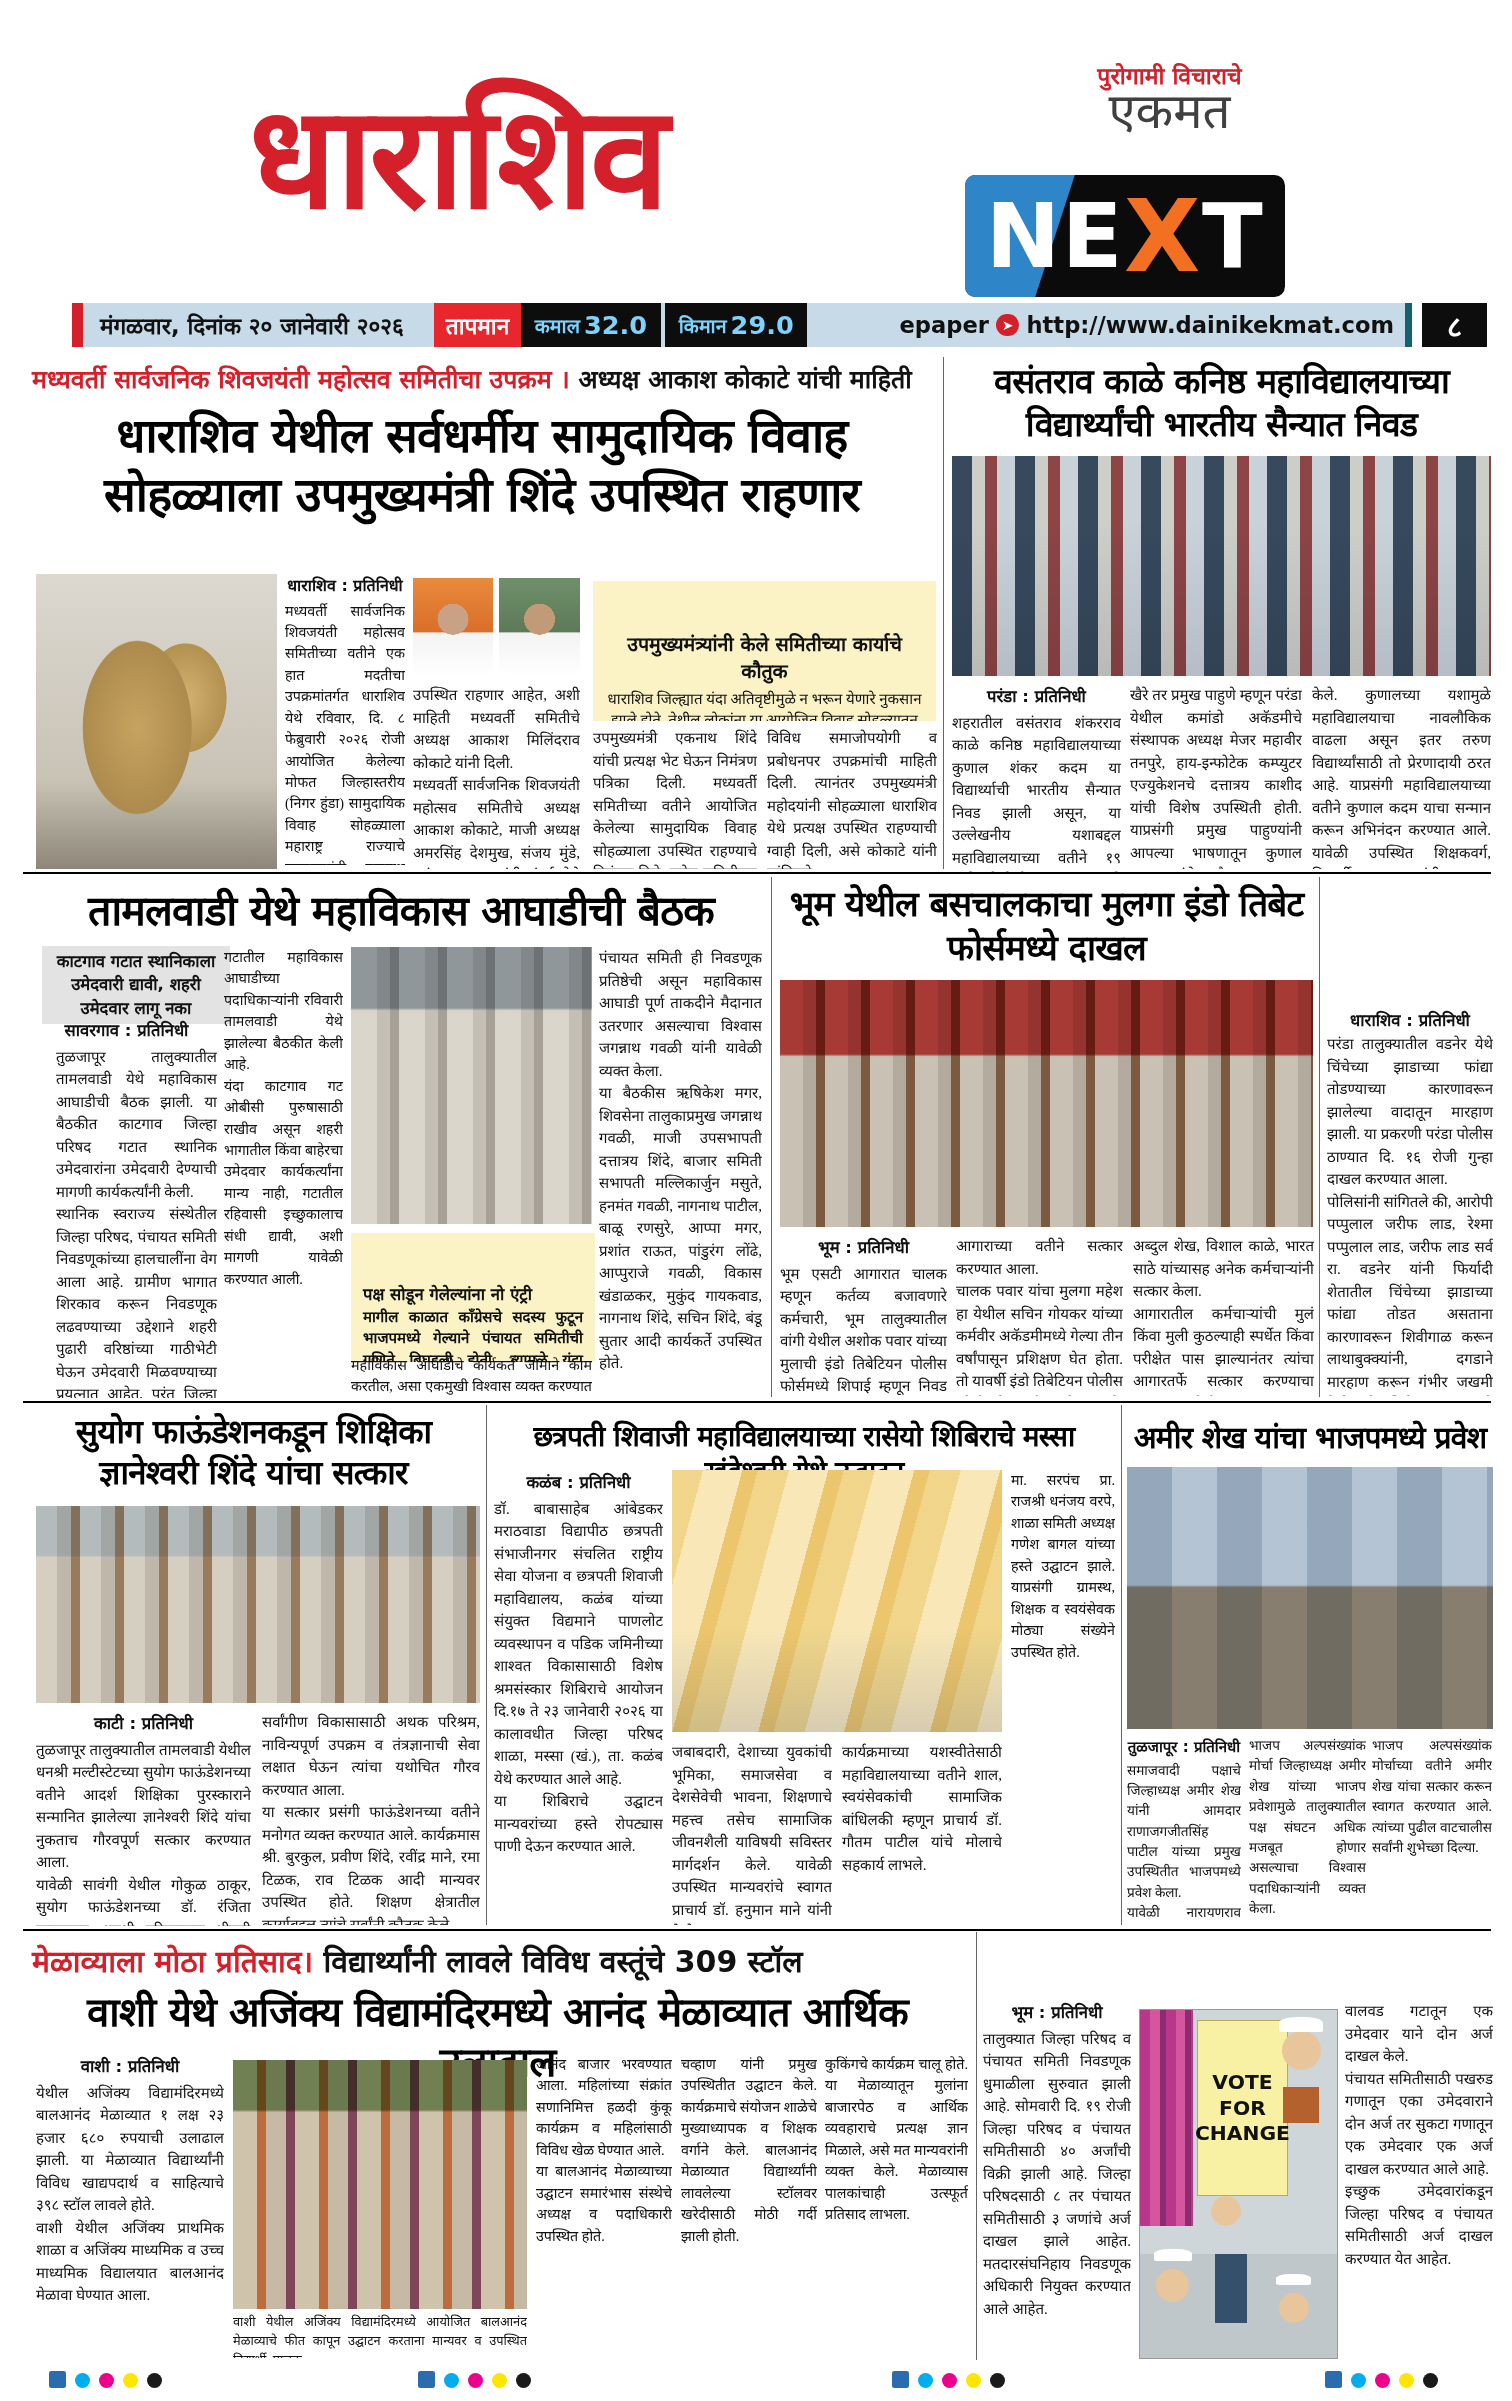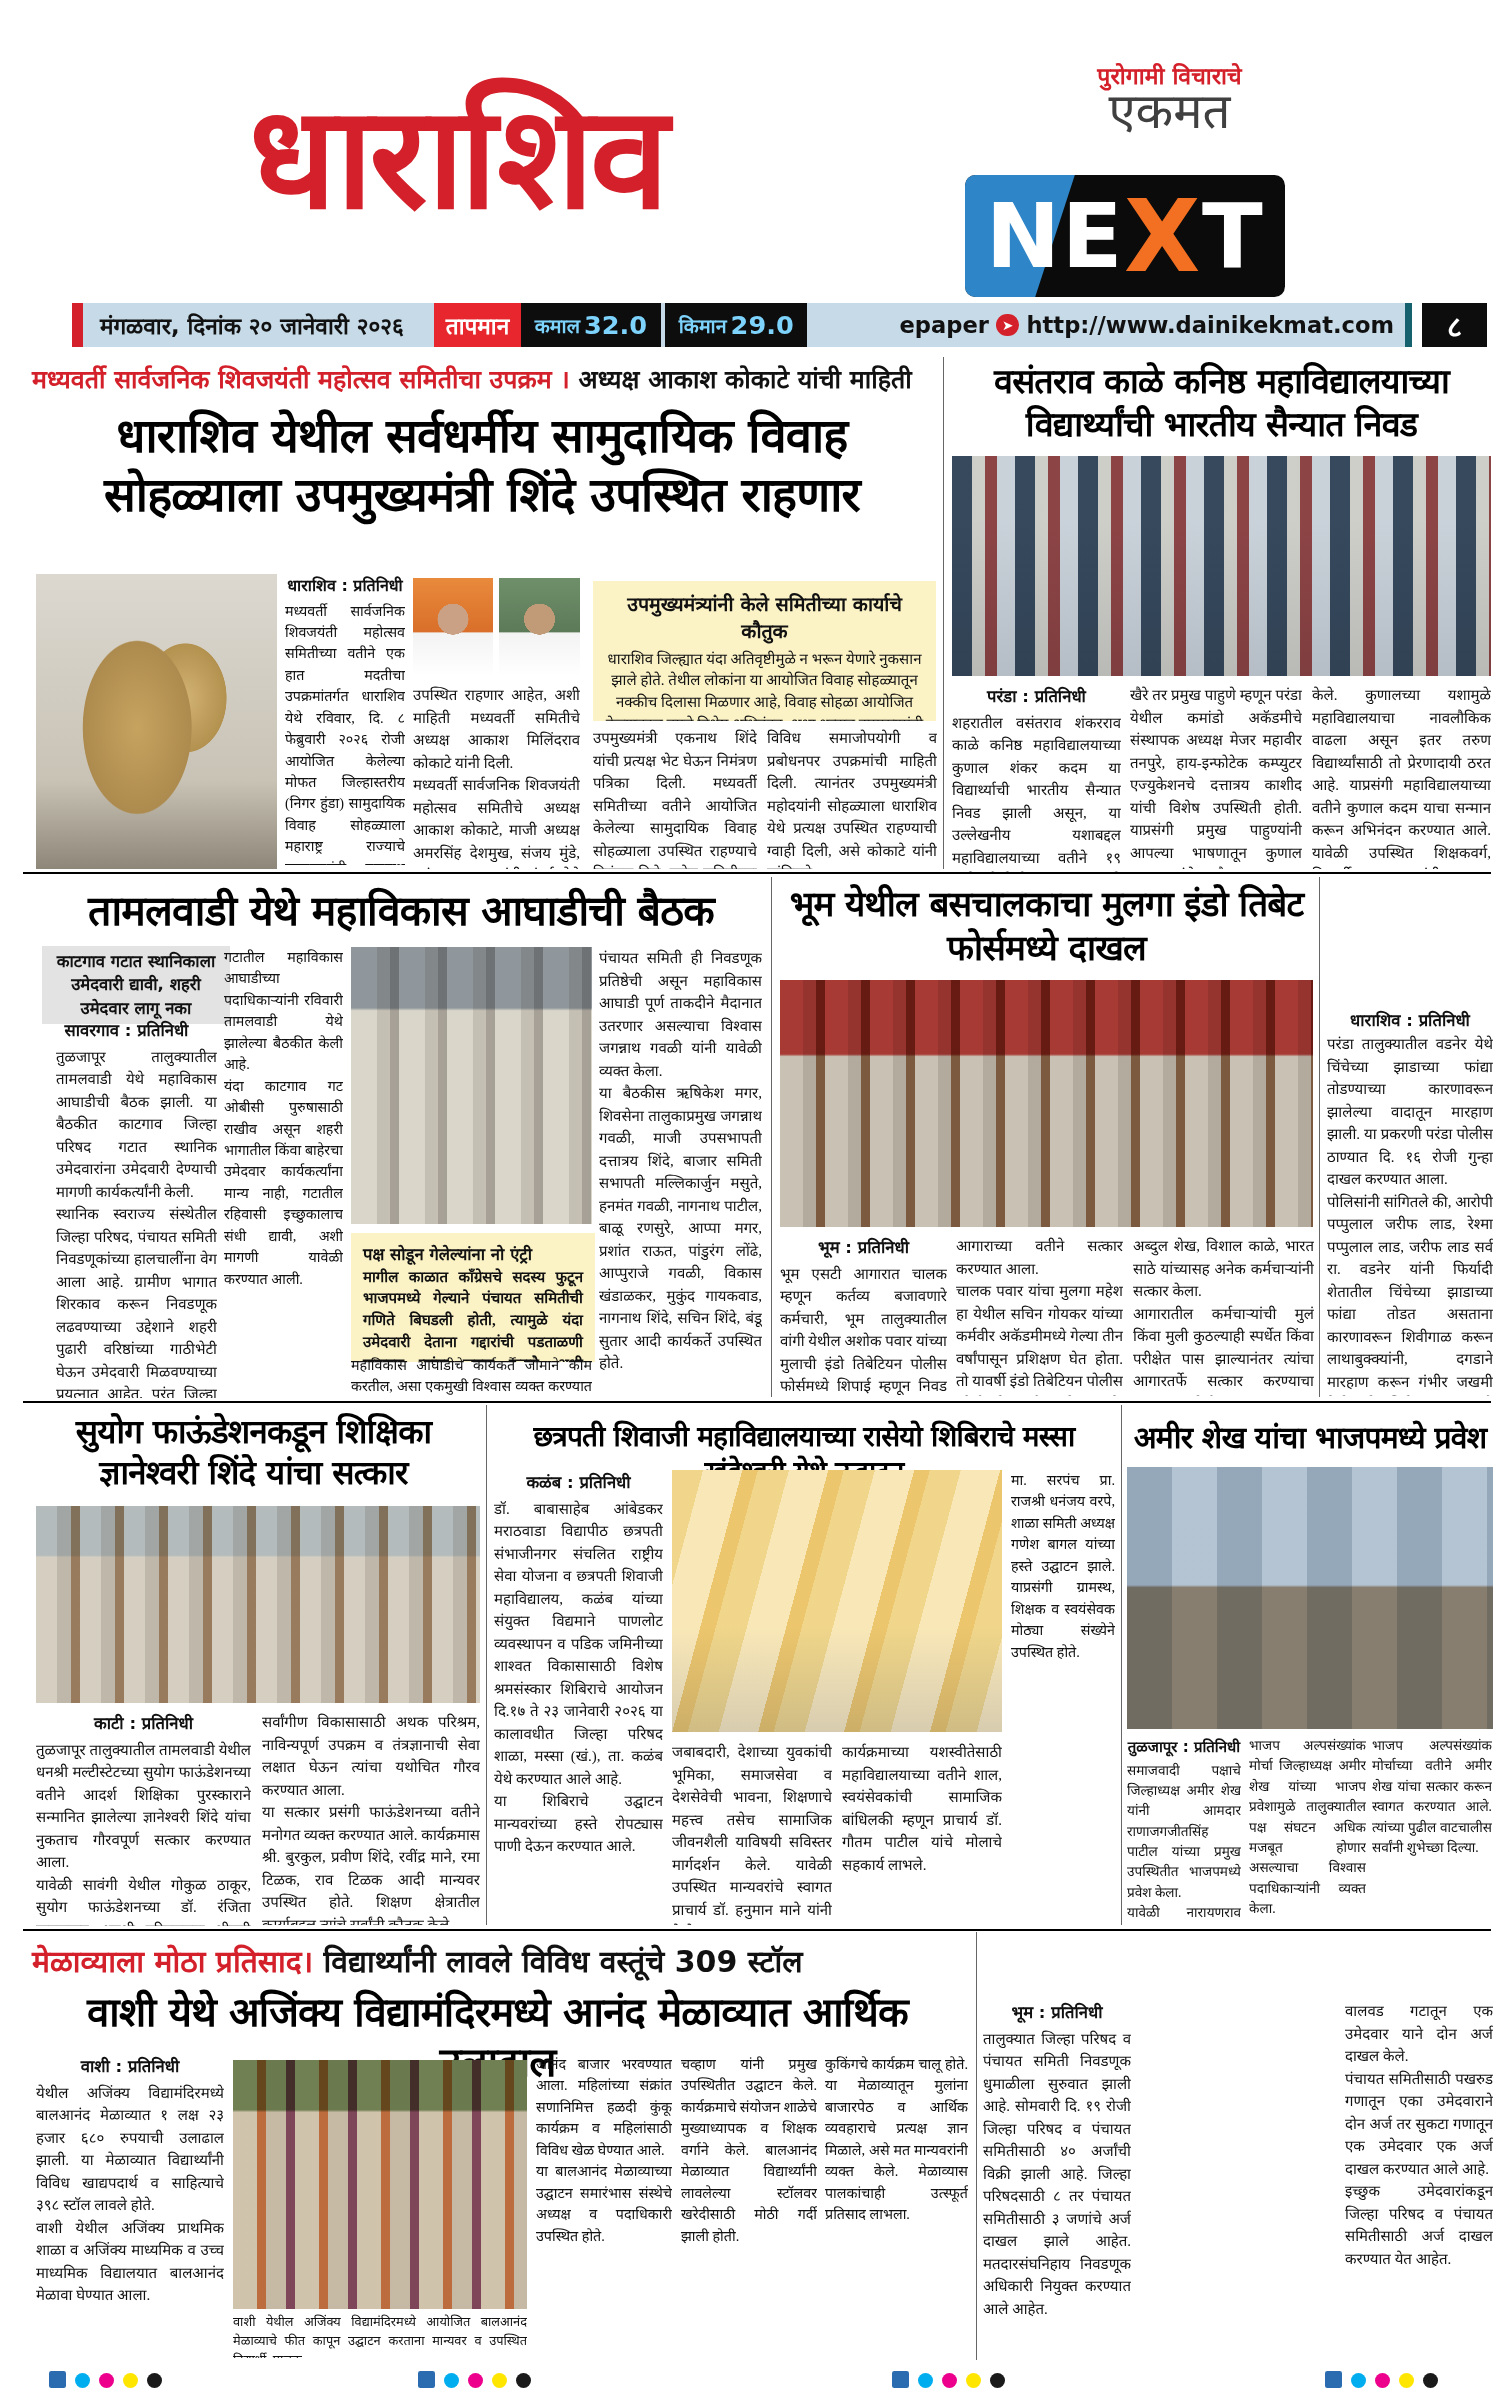--- a/index.html
+++ b/index.html
@@ -34,21 +34,21 @@
   .tempblk b{font-size:25.6px;font-family:"DejaVu Sans",sans-serif;}
   .epaper{flex:1;display:flex;align-items:center;justify-content:flex-end;gap:7.5px;font-size:22.6px;
           font-weight:bold;padding-right:10.5px;height:100%;}
   .epicon{width:22.6px;height:22.6px;border-radius:50%;background:#d4202a;color:#fff;display:flex;
           align-items:center;justify-content:center;font-size:13.6px;}
   .tealbar{width:7.5px;height:100%;background:#15616d;}
   .pagenum{background:#0d0d0d;color:#fff;font-weight:bold;font-size:29px;display:flex;
            align-items:center;justify-content:center;}
   
   .ybox{background:#fbf3c6;padding:9px 12px;overflow:hidden;}
-  .ybox .ytitle{font-weight:bold;text-align:center;font-size:19.6px;margin-bottom:4.5px;}
+  .ybox .ytitle{font-weight:bold;text-align:center;font-size:19.6px;margin-bottom:4.5px;margin-top:40px;}
   .ybox .ybody{font-size:16px;line-height:1.45;text-align:center;white-space:pre-line;
                font-family:"Liberation Serif","DejaVu Serif",serif;}
   .ybox2 .ytitle{text-align:left;font-size:16.6px;margin-bottom:1.5px;}
   .ybox2 .ybody{text-align:justify;font-weight:bold;font-size:15px;}
   .graybox{background:#e3e3e3;font-weight:bold;font-size:16.6px;text-align:center;
            display:flex;align-items:center;justify-content:center;padding:6px 7.5px;line-height:1.4;}
   
   .ph-statue{background:
      radial-gradient(ellipse 90px 143px at 42% 52%, #c6a35f 0%, #ad8b4e 60%, rgba(0,0,0,0) 61%),
      radial-gradient(ellipse 68px 90px at 62% 42%, #d2b273 0%, #b3914f 60%, rgba(0,0,0,0) 61%),
@@ -264,20 +264,36 @@
 या बालआनंद मेळाव्याच्या उद्घाटन समारंभास संस्थेचे अध्यक्ष व पदाधिकारी उपस्थित होते.</div>
   <div class="abs bodytext" style="left:825px;top:2054px;width:143px;height:304px;font-size:14.3px;">कुकिंगचे कार्यक्रम चालू होते. या मेळाव्यातून मुलांना बाजारपेठ व आर्थिक व्यवहाराचे प्रत्यक्ष ज्ञान मिळाले, असे मत मान्यवरांनी व्यक्त केले. मेळाव्यास पालकांचाही उत्स्फूर्त प्रतिसाद लाभला.</div>
   <div class="abs bodytext" style="left:681px;top:2054px;width:136px;height:304px;font-size:14.3px;">चव्हाण यांनी प्रमुख उपस्थितीत उद्घाटन केले. कार्यक्रमाचे संयोजन शाळेचे मुख्याध्यापक व शिक्षक वर्गाने केले. बालआनंद मेळाव्यात विद्यार्थ्यांनी लावलेल्या स्टॉलवर खरेदीसाठी मोठी गर्दी झाली होती.</div>
 
   <div class="abs vrule" style="left:976px;top:1932px;height:428px;"></div>
 
   <div class="abs" style="left:983px;top:2000px;width:148px;height:360px;">
     <div class="byline">भूम : प्रतिनिधी</div>
     <div class="bodytext" style="height:331px;">तालुक्यात जिल्हा परिषद व पंचायत समिती निवडणूक धुमाळीला सुरुवात झाली आहे. सोमवारी दि. १९ रोजी जिल्हा परिषद व पंचायत समितीसाठी ४० अर्जांची विक्री झाली आहे. जिल्हा परिषदसाठी ८ तर पंचायत समितीसाठी ३ जणांचे अर्ज दाखल झाले आहेत. मतदारसंघनिहाय निवडणूक अधिकारी नियुक्त करण्यात आले आहेत.</div>
   </div>
+  <div class="abs cartoon" style="left:1139px;top:2009px;width:197px;height:348px;">
+    <div class="curtain"></div>
+    <div class="csign">VOTE
+FOR
+CHANGE</div>
+    <div class="cfig-head" style="right:8%;top:6%;width:39px;height:39px;"></div>
+    <div class="ccap" style="right:7%;top:2%;width:44px;height:15px;"></div>
+    <div class="cvest" style="right:9%;top:22%;width:36px;height:36px;"></div>
+    <div class="cfloor"></div>
+    <div class="ccop" style="left:38%;bottom:10%;width:32px;height:69px;"></div>
+    <div class="cfig-head" style="left:36%;bottom:38%;width:30px;height:30px;"></div>
+    <div class="cfig-head" style="left:8%;bottom:16%;width:33px;height:33px;"></div>
+    <div class="ccap" style="left:7%;bottom:28%;width:38px;height:12px;"></div>
+    <div class="cfig-head" style="right:14%;bottom:10%;width:30px;height:30px;"></div>
+    <div class="ccap" style="right:13%;bottom:21%;width:35px;height:11.3px;"></div>
+  </div>
   <div class="abs bodytext" style="left:1345px;top:2000px;width:148px;height:360px;">वालवड गटातून एक उमेदवार याने दोन अर्ज दाखल केले.
 पंचायत समितीसाठी पखरुड गणातून एका उमेदवाराने दोन अर्ज तर सुकटा गणातून एक उमेदवार एक अर्ज दाखल करण्यात आले आहे.
 इच्छुक उमेदवारांकडून जिल्हा परिषद व पंचायत समितीसाठी अर्ज दाखल करण्यात येत आहेत.</div>
 
   <div class="abs" style="left:49px;top:2371px;"><span class="regdot regsq" style="background: rgb(43, 108, 176);"></span><span class="regdot" style="background: rgb(0, 174, 239);"></span><span class="regdot" style="background: rgb(236, 0, 140);"></span><span class="regdot" style="background: rgb(255, 230, 0);"></span><span class="regdot" style="background: rgb(26, 26, 26);"></span></div>
   <div class="abs" style="left:418px;top:2371px;"><span class="regdot regsq" style="background: rgb(43, 108, 176);"></span><span class="regdot" style="background: rgb(0, 174, 239);"></span><span class="regdot" style="background: rgb(236, 0, 140);"></span><span class="regdot" style="background: rgb(255, 230, 0);"></span><span class="regdot" style="background: rgb(26, 26, 26);"></span></div>
   <div class="abs" style="left:892px;top:2371px;"><span class="regdot regsq" style="background: rgb(43, 108, 176);"></span><span class="regdot" style="background: rgb(0, 174, 239);"></span><span class="regdot" style="background: rgb(236, 0, 140);"></span><span class="regdot" style="background: rgb(255, 230, 0);"></span><span class="regdot" style="background: rgb(26, 26, 26);"></span></div>
   <div class="abs" style="left:1325px;top:2371px;"><span class="regdot regsq" style="background: rgb(43, 108, 176);"></span><span class="regdot" style="background: rgb(0, 174, 239);"></span><span class="regdot" style="background: rgb(236, 0, 140);"></span><span class="regdot" style="background: rgb(255, 230, 0);"></span><span class="regdot" style="background: rgb(26, 26, 26);"></span></div>
 
 </div>

